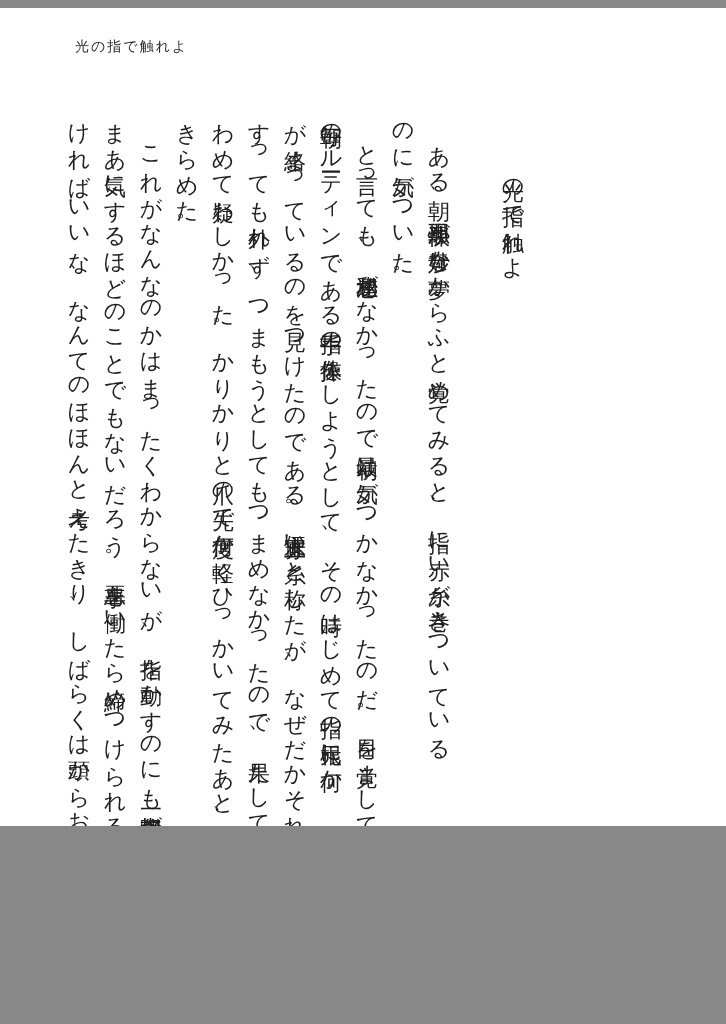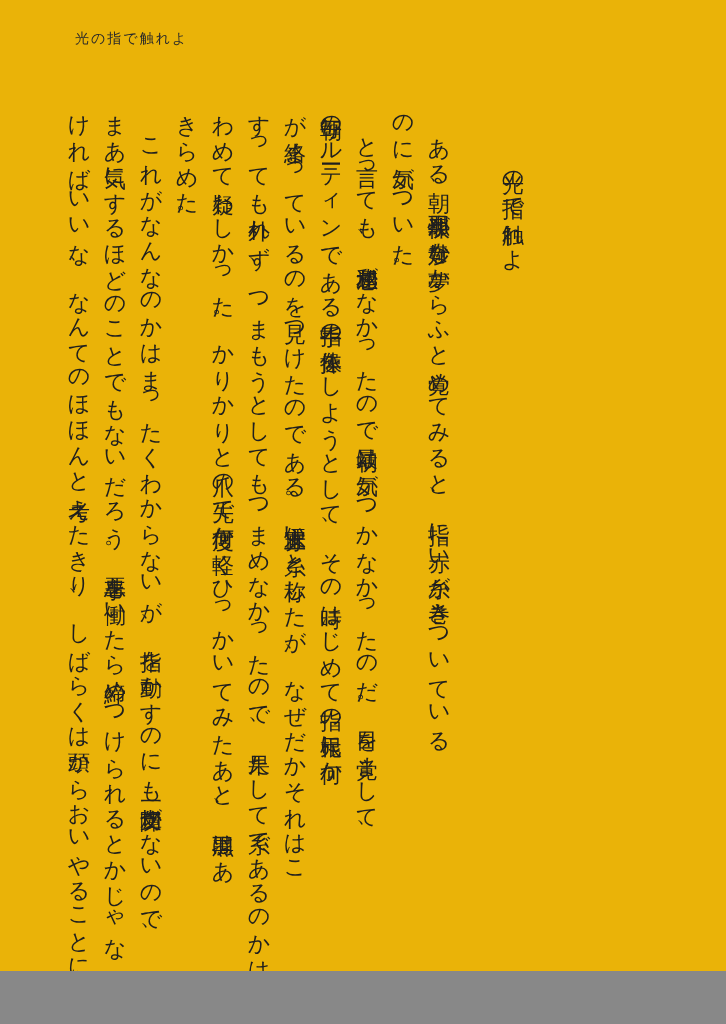--- a/index.html
+++ b/index.html
@@ -3,23 +3,23 @@
 <meta charset="utf-8">
 <style>
   html, body {
     margin: 0;
     padding: 0;
     background: #888;
   }
   .page {
     position: relative;
     width: 726px;
-    height: 971px;
-    margin: 0 auto;
-    background: #eab308;
+    height: 818px;
+    margin: 8px auto;
+    background: #ffffff;
     overflow: hidden;
     font-family: "Liberation Serif", "DejaVu Serif", serif;
     color: #1f1f1f;
   }
   .running-header {
     position: absolute;
     left: 75px;
     top: 30px;
     font-size: 14px;
     letter-spacing: 2px;

